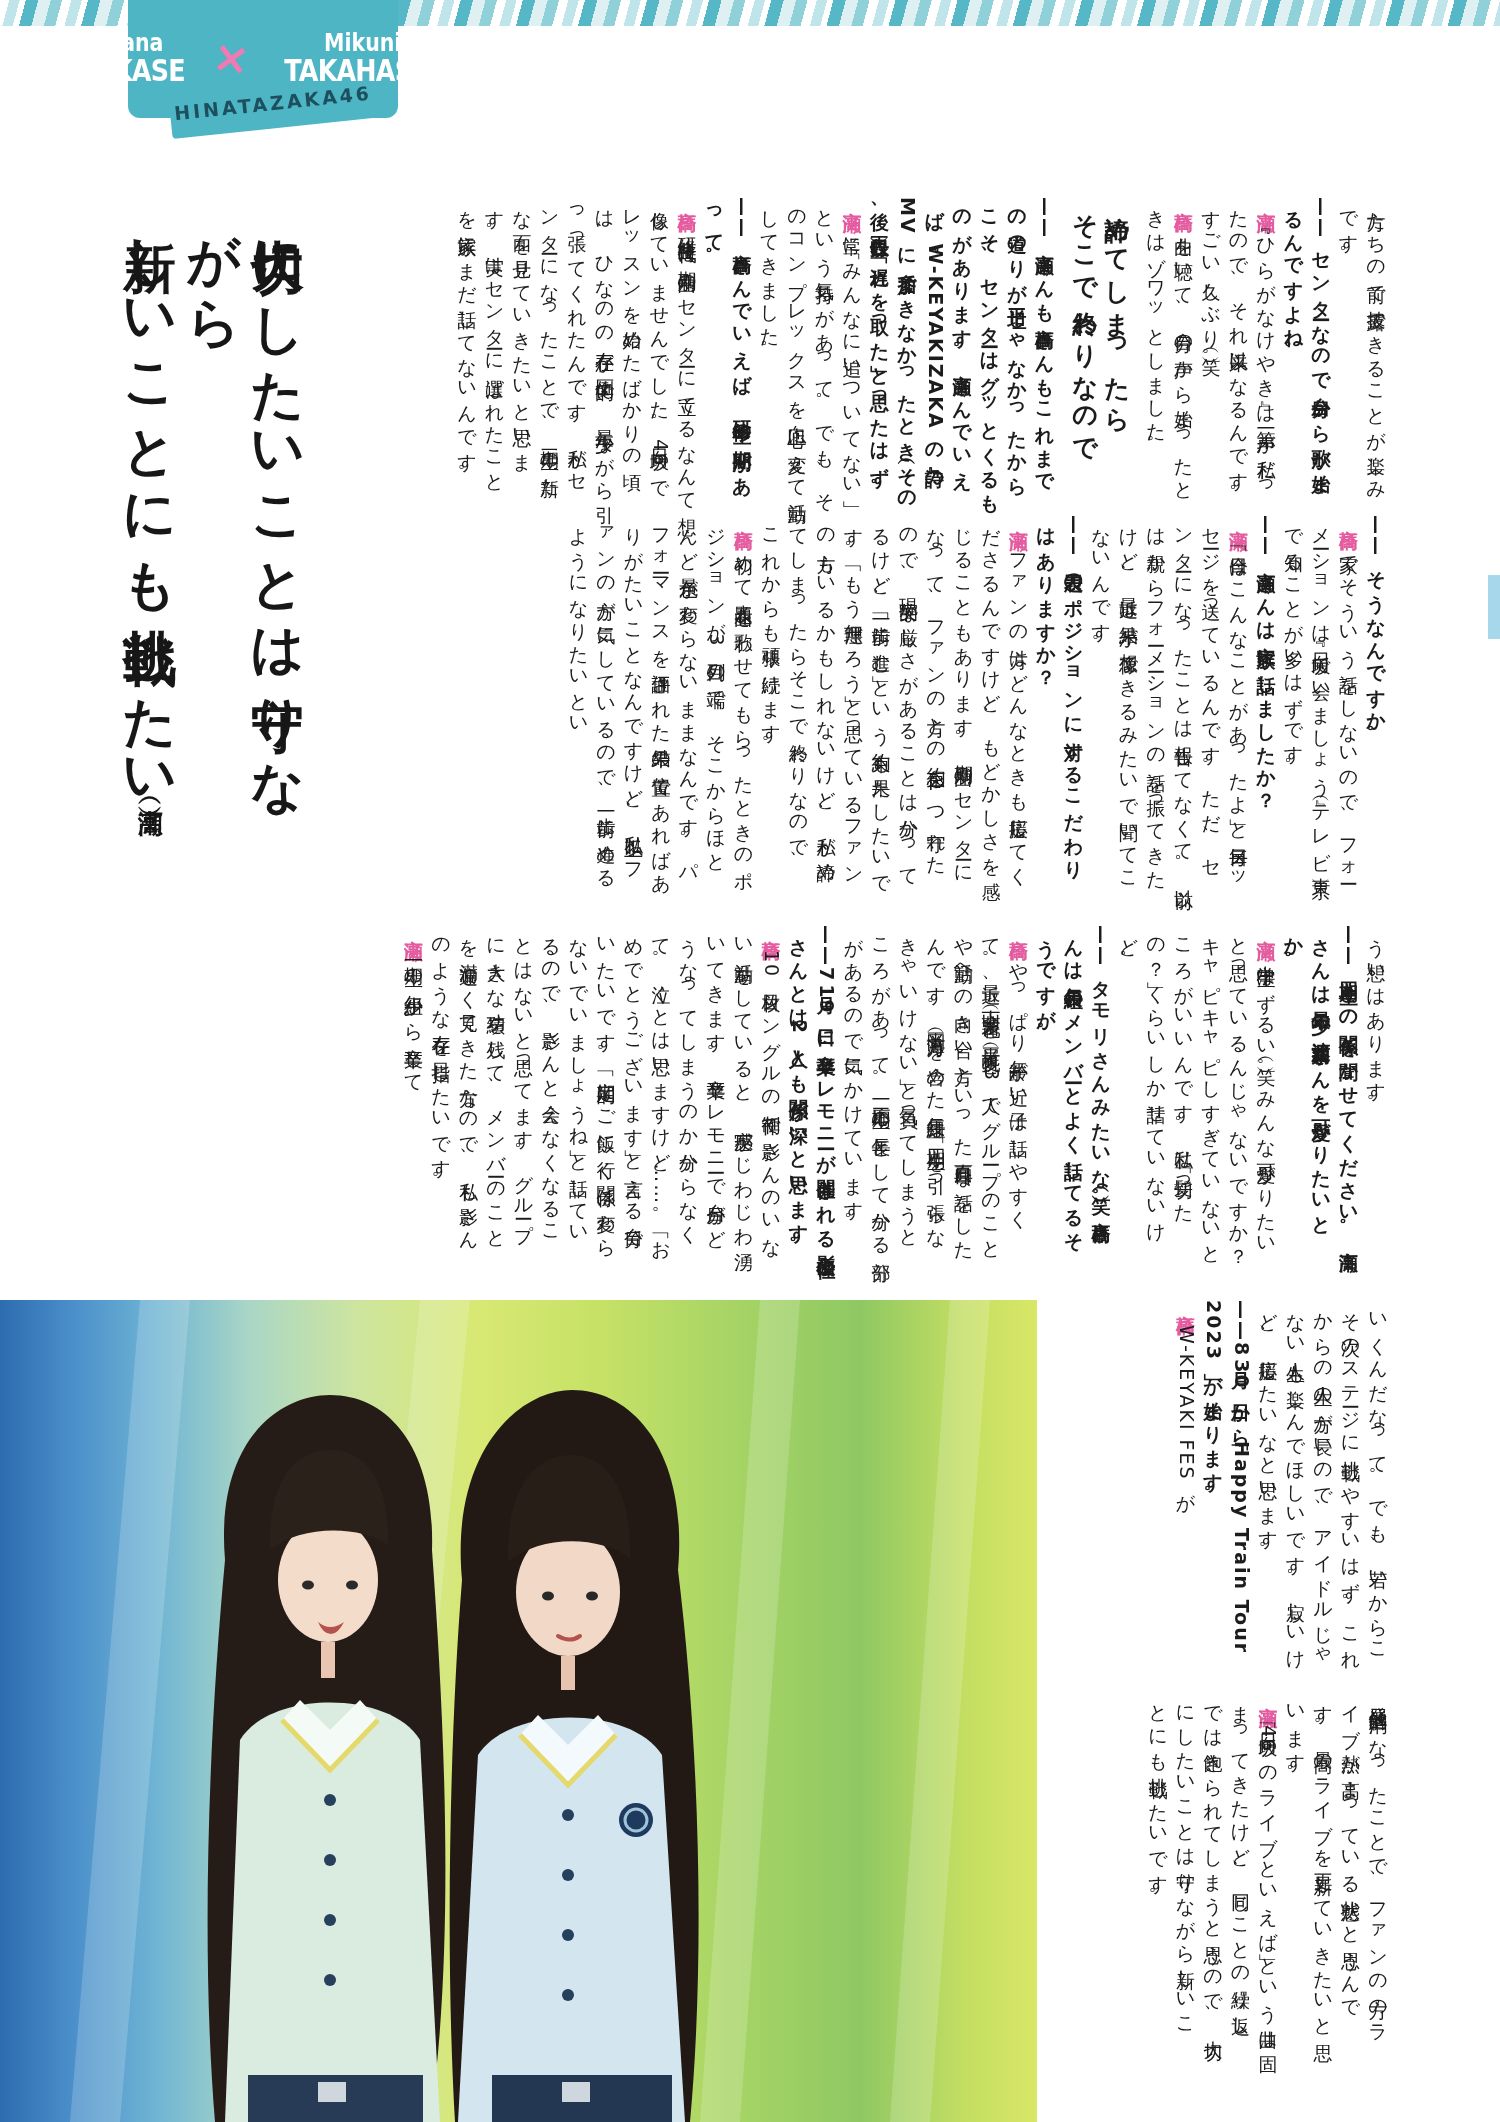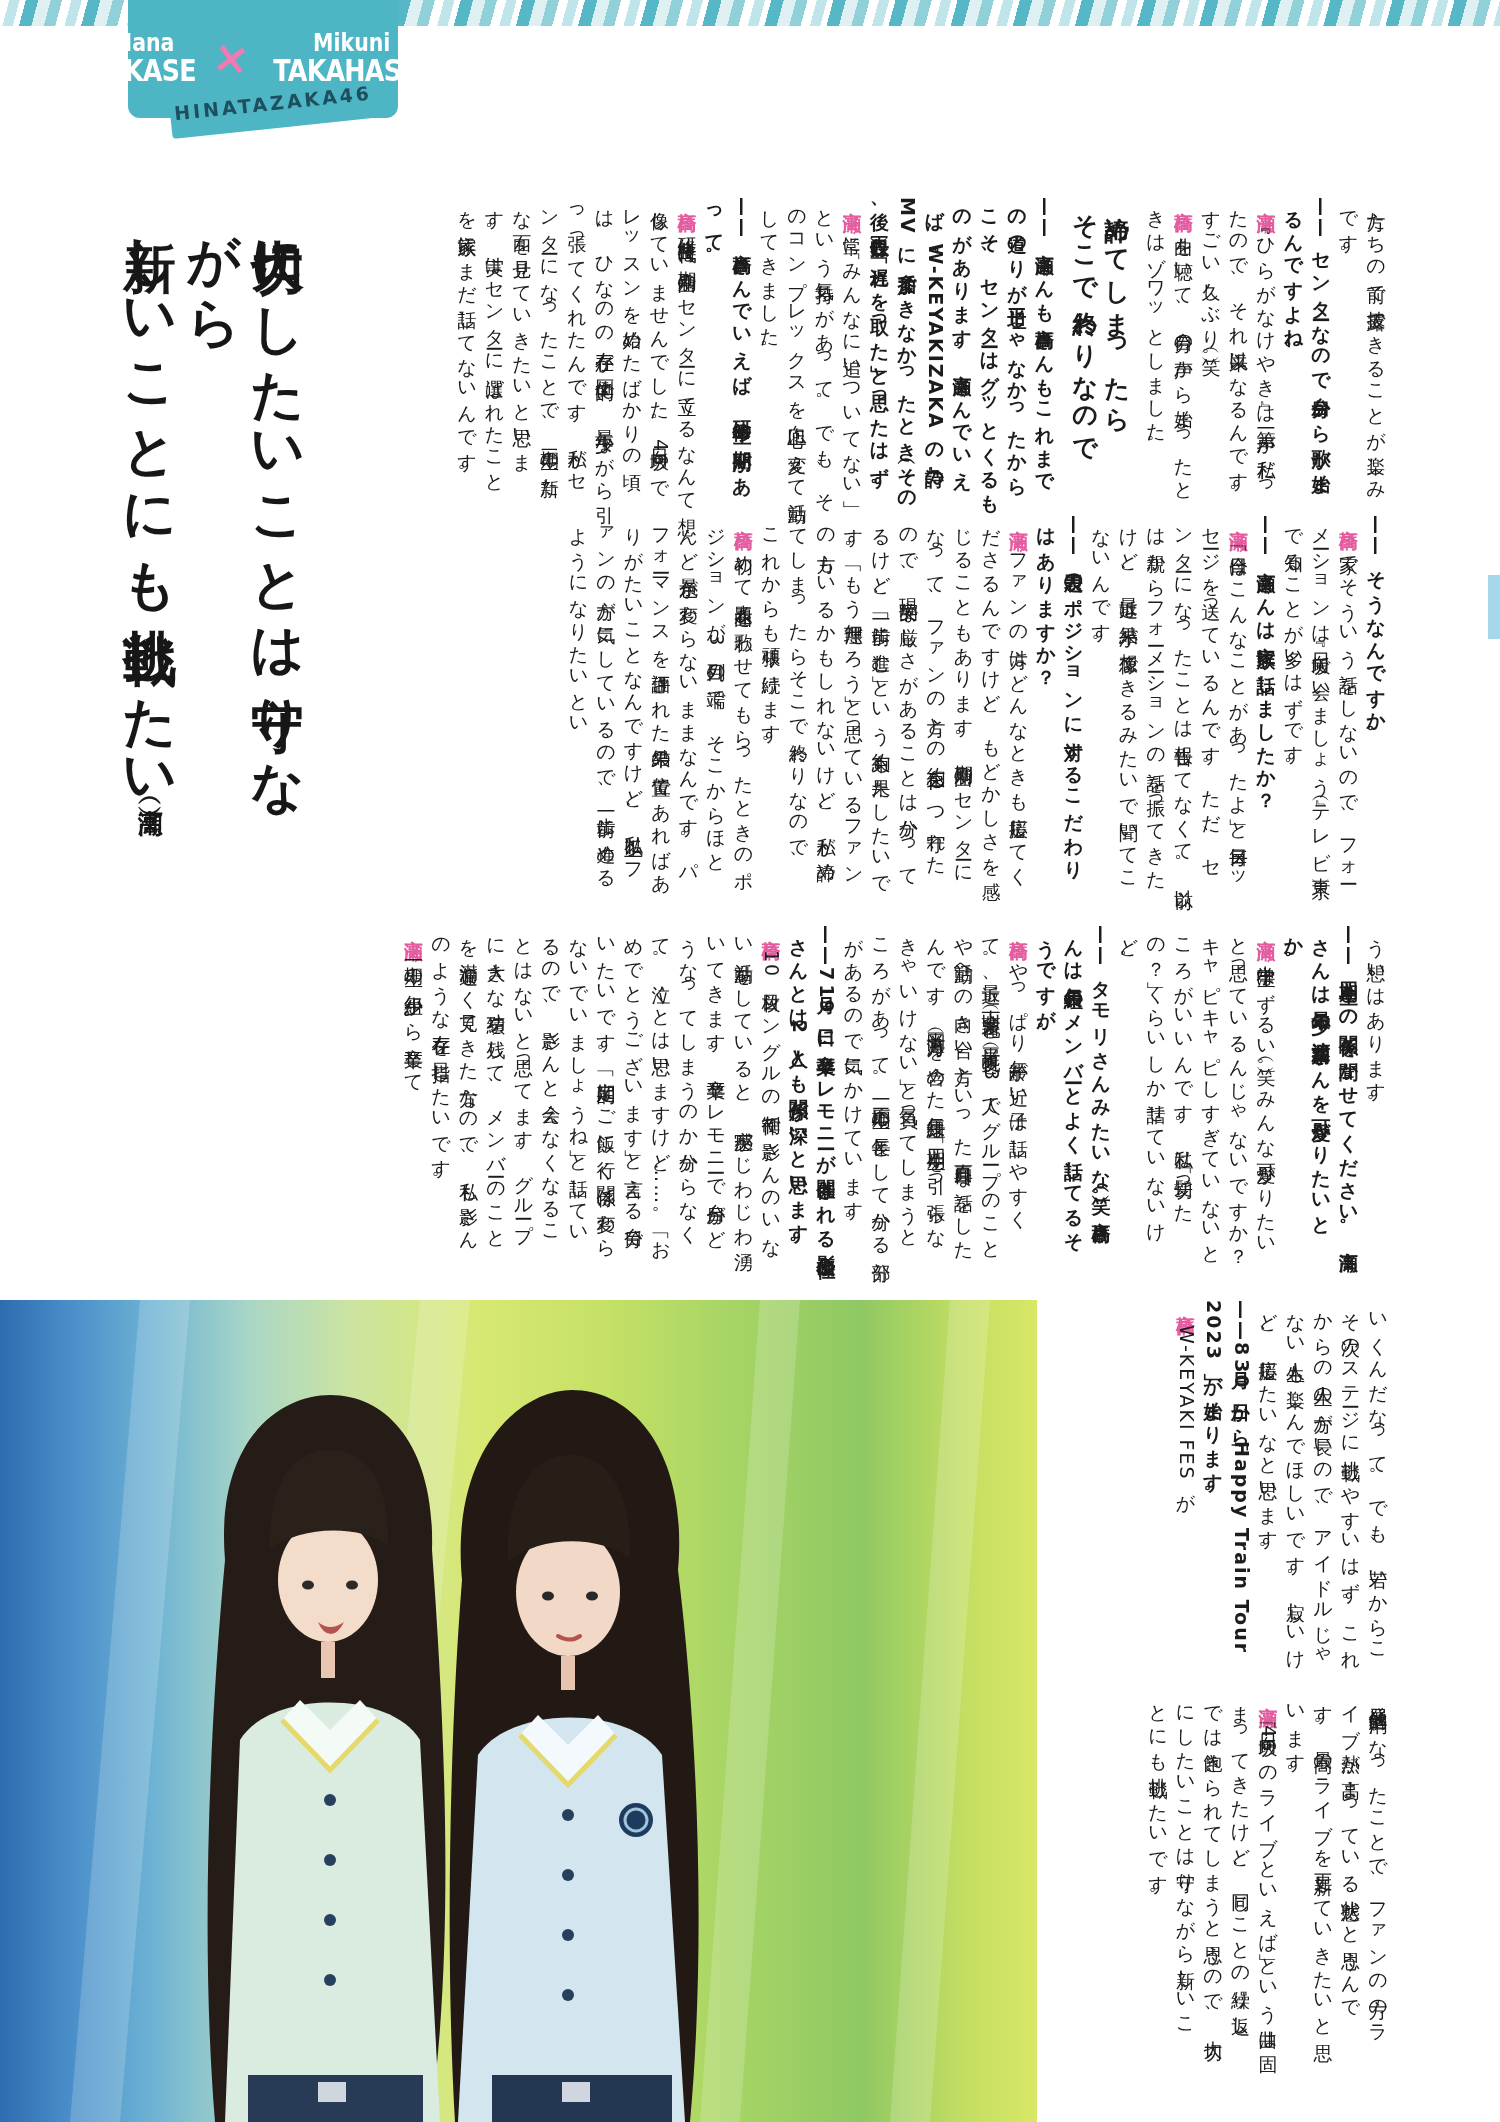--- a/index.html
+++ b/index.html
@@ -11,21 +11,21 @@
     background:repeating-linear-gradient(105deg,
       #ffffff 0 9px,#bfe4ea 9px 19px,#ffffff 19px 25px,
       #56b8c6 25px 37px,#dff0f2 37px 49px,#8fd0d9 49px 60px);}
 
   
   .logo{position:absolute;left:128px;top:0;width:270px;height:118px;background:#4db5c3;
         border-radius:0 0 12px 12px;}
   .logo-tongue{position:absolute;left:42px;top:86px;width:212px;height:42px;background:#4db5c3;
         transform:rotate(-6deg);border-radius:4px;}
   .logo-names{position:absolute;left:0;top:30px;width:270px;display:flex;justify-content:center;
-        align-items:center;gap:6px;}
+        align-items:center;gap:17px;}
   .nstack{display:flex;flex-direction:column;align-items:center;line-height:1;color:#fff;
         font-weight:bold;transform:scaleX(.82);}
   .nstack .fn{font-size:25px;letter-spacing:0;}
   .nstack .ln{font-size:31px;letter-spacing:-1px;}
   .logo-x{color:#f07ab2;font-size:44px;font-weight:bold;line-height:1;transform:rotate(8deg);}
   .logo-group{position:absolute;left:30px;top:92px;width:230px;text-align:center;
         transform:rotate(-6deg);color:#1d4f5e;font-weight:bold;font-size:19px;letter-spacing:3px;}
 
   
   .headline{position:absolute;left:118px;top:196px;height:600px;

